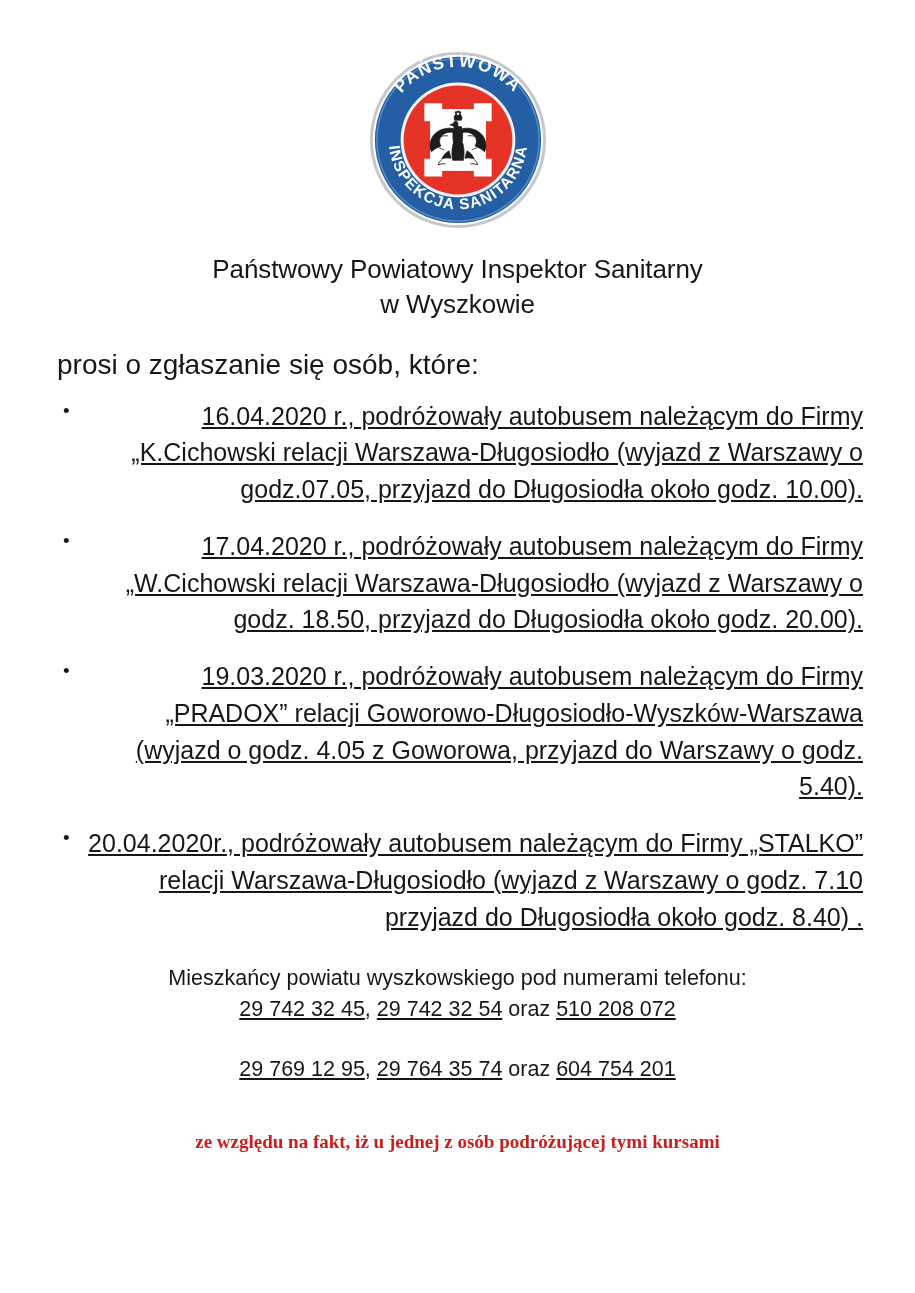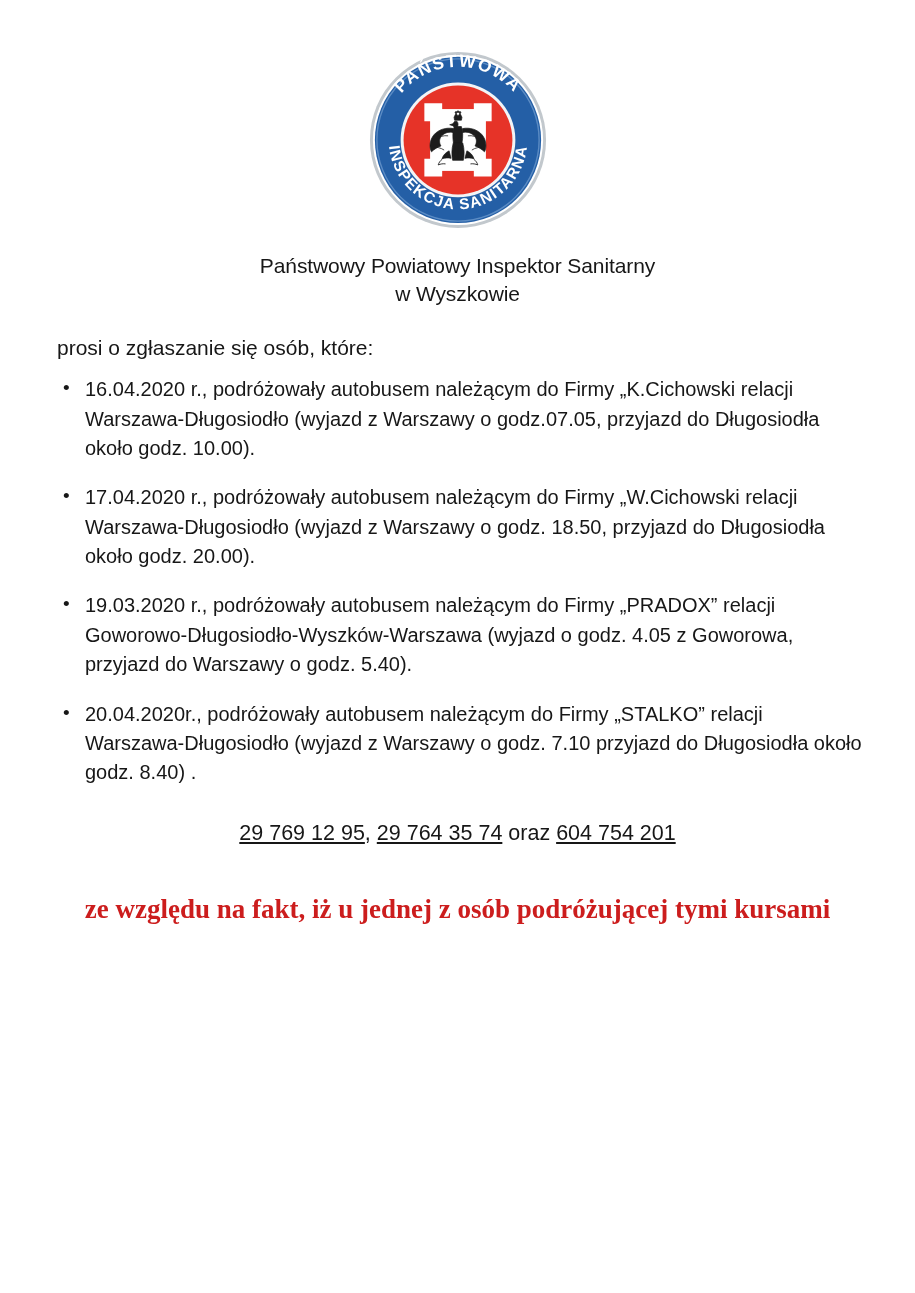--- a/index.html
+++ b/index.html
@@ -39,49 +39,50 @@
   .logo svg {
     display: block;
     width: 198px;
     height: 186px;
   }
 
   
   .title-block {
     text-align: center;
     margin-top: 22px;
-    font-size: 21px;
+    font-size: 26px;
     line-height: 1.33;
     font-weight: 400;
     color: #171717;
     letter-spacing: -0.1px;
   }
   .title-block .title-line { display: block; }
 
   
   .intro {
     margin: 26px 0 0 57px;
-    font-size: 21px;
+    font-size: 28px;
     line-height: 1.3;
     color: #171717;
   }
 
   
   ul.bus-list {
     list-style: none;
     margin: 14px 0 0 0;
     padding: 0;
   }
   ul.bus-list li {
     position: relative;
     margin: 0 52px 20px 85px;
-    font-size: 20px;
+    font-size: 25px;
     line-height: 1.47;
     color: #171717;
-    text-align: left;
+    text-align: right;
+    text-decoration: underline;
   }
   ul.bus-list li::before {
     content: "\2022";
     position: absolute;
     left: -22px;
     top: -1px;
     font-size: 19px;
     line-height: 1.47;
     color: #171717;
   }
@@ -101,21 +102,21 @@
     text-decoration: underline;
     text-underline-offset: 2px;
   }
 
   
   .warning {
     margin: 44px 48px 0 48px;
     text-align: center;
     font-family: "Liberation Serif", serif;
     font-weight: 700;
-    font-size: 27px;
+    font-size: 19px;
     line-height: 1.33;
     color: #cc1d1d;
   }
   .warning .warn-line { display: block; }
 </style>
 </head>
 <body>
 
 <div class="page">
 
@@ -195,20 +196,24 @@
 
   <p class="intro">prosi o zgłaszanie się osób, które:</p>
 
   <ul class="bus-list">
     <li>16.04.2020 r., podróżowały autobusem należącym do Firmy „K.Cichowski relacji Warszawa-Długosiodło (wyjazd z Warszawy o godz.07.05, przyjazd do Długosiodła około godz. 10.00).</li>
     <li>17.04.2020 r., podróżowały autobusem należącym do Firmy „W.Cichowski relacji Warszawa-Długosiodło (wyjazd z Warszawy o godz. 18.50, przyjazd do Długosiodła około godz. 20.00).</li>
     <li>19.03.2020 r., podróżowały autobusem należącym do Firmy „PRADOX” relacji Goworowo-Długosiodło-Wyszków-Warszawa (wyjazd o godz. 4.05 z Goworowa, przyjazd do Warszawy o godz. 5.40).</li>
     <li>20.04.2020r., podróżowały autobusem należącym do Firmy „STALKO” relacji Warszawa-Długosiodło (wyjazd z Warszawy o godz. 7.10 przyjazd do Długosiodła około godz. 8.40) .</li>
   </ul>
 
+  <div class="phone-block first">
+    <span class="phone-head">Mieszkańcy powiatu wyszkowskiego pod numerami telefonu:</span>
+    <span class="phone-nums"><span class="num">29 742 32 45</span><span>, </span><span class="num">29 742 32 54</span><span> oraz </span><span class="num">510 208 072</span></span>
+  </div>
 
   <div class="phone-block second">
     <span class="phone-nums"><span class="num">29 769 12 95</span><span>, </span><span class="num">29 764 35 74</span><span> oraz </span><span class="num">604 754 201</span></span>
   </div>
 
   <div class="warning">
     <span class="warn-line">ze względu na fakt, iż u jednej z osób podróżującej tymi kursami</span>
   </div>
 
 </div>

